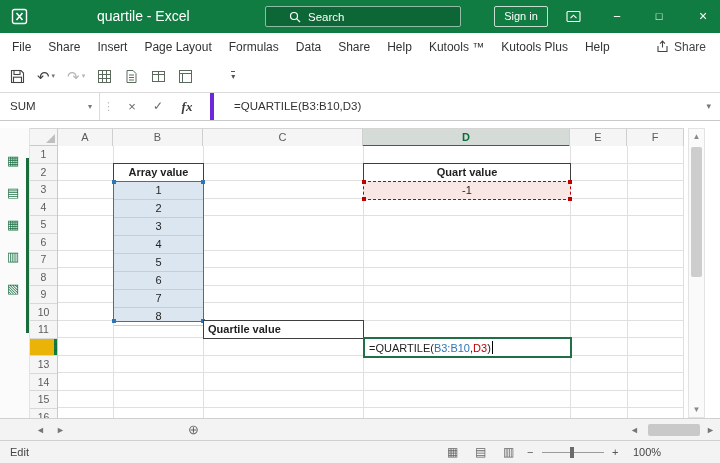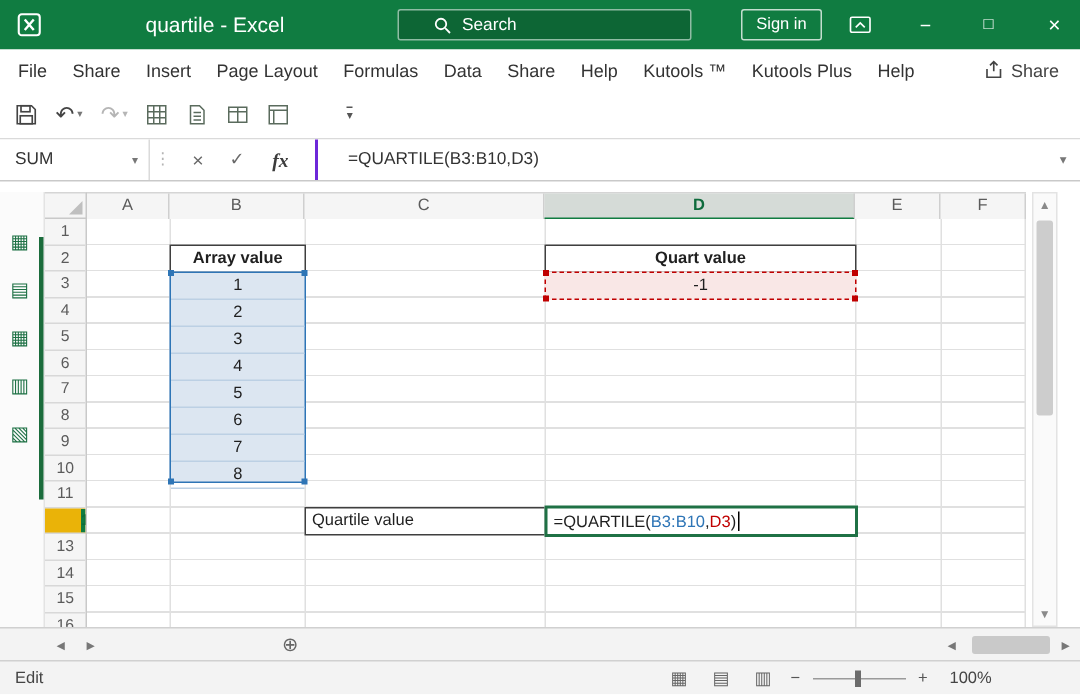--- a/index.html
+++ b/index.html
@@ -35,21 +35,21 @@
   
   .formula-bar{position:absolute;left:0;top:93px;width:100%;height:28px;border-bottom:1px solid #C9C9C9;background:#fff;text-decoration:underline;}
   .name-box{position:absolute;left:0;top:0;width:100px;height:27px;border-right:1px solid #DADADA;}
   .name-box .val{position:absolute;left:10px;line-height:27px;font-size:11.5px;color:#333;}
   .name-box .dd{position:absolute;right:7px;line-height:27px;font-size:8px;color:#777;}
   .fb-dots{position:absolute;left:103px;line-height:27px;color:#B5B5B5;font-size:11px;}
   .fb-btn{position:absolute;top:0;width:24px;text-align:center;line-height:27px;color:#696969;}
   .fb-x{left:120px;font-size:13px;}
   .fb-check{left:146px;font-size:12px;}
   .fb-fx{left:173px;width:28px;color:#3C3C3C;font-family:"Liberation Serif",serif;font-style:italic;font-weight:bold;font-size:13px;}
-  .fb-input{position:absolute;left:210px;right:28px;top:0;height:27px;border-left:2px solid #6d28d9;padding-left:20px;line-height:27px;font-size:11.5px;color:#333;white-space:nowrap;overflow:hidden;}
+  .fb-input{position:absolute;left:210px;right:28px;top:0;height:27px;border-left:4px solid #6d28d9;padding-left:20px;line-height:27px;font-size:11.5px;color:#333;white-space:nowrap;overflow:hidden;}
   .fb-expand{position:absolute;right:9px;top:0;line-height:27px;font-size:9px;color:#777;}
 
   
   .pane-strip{position:absolute;left:0;top:128px;width:30px;height:290px;background:#FBFBFB;border-right:1px solid #E3E3E3;}
   .pane-ico{position:absolute;left:7px;font-size:13px;color:#1E7145;line-height:1;}
   .pi1{top:26px}.pi2{top:58px}.pi3{top:90px}.pi4{top:122px}.pi5{top:154px}
   .pane-accent{position:absolute;right:0;top:30px;width:3px;height:175px;background:#1B6C3C;}
 
   
   .select-all{position:absolute;left:30px;top:128px;width:28px;height:18px;background:#F5F5F5;border-top:1px solid #D5D5D5;border-right:1px solid #C9C9C9;border-bottom:1px solid #C9C9C9;}
@@ -66,21 +66,21 @@
   .vl-1{left:55px}.vl-2{left:145px}.vl-3{left:305px}.vl-4{left:512px}.vl-5{left:569px}.vl-6{left:625px}
 
   
   .cell{position:absolute;font-size:11px;color:#1F1F1F;background:#fff;}
   .cell-b2{left:113px;top:163px;width:91px;height:19px;border:1px solid #3F3F3F;font-weight:bold;text-align:center;line-height:17px;}
   .range-b3{position:absolute;left:113px;top:181px;width:91px;height:141px;border:1px solid #2E75B6;background:#DCE6F1;display:flex;flex-direction:column;}
   .acell{flex:1;text-align:center;font-size:11px;color:#1F1F1F;line-height:17px;border-bottom:1px solid #BCD0E4;}
   .acell:last-child{border-bottom:none;}
   .cell-d2{left:363px;top:163px;width:208px;height:19px;border:1px solid #3F3F3F;font-weight:bold;text-align:center;line-height:17px;}
   .cell-d3{left:363px;top:181px;width:208px;height:19px;border:1px dashed #C00000;background:#F9E7E6;text-align:center;line-height:17px;}
-  .cell-c12{left:203px;top:338px;width:161px;height:19px;border:1px solid #3F3F3F;font-weight:normal;padding-left:4px;line-height:17px;}
+  .cell-c12{left:203px;top:320px;width:161px;height:19px;border:1px solid #3F3F3F;font-weight:bold;padding-left:4px;line-height:17px;}
   .cell-d12{left:363px;top:337px;width:209px;height:21px;border:2px solid #1F7145;display:flex;align-items:center;padding-left:4px;background:#fff;}
   .f-blue{color:#2E75B6;}
   .f-red{color:#C00000;}
   .caret{width:1px;height:13px;background:#000;margin-left:1px;}
   .handle{position:absolute;width:4px;height:4px;}
   .h-red{background:#C00000;}
   .h-blue{background:#2E75B6;}
   .h-tl{left:-2px;top:-2px}.h-tr{right:-2px;top:-2px}.h-bl{left:-2px;bottom:-2px}.h-br{right:-2px;bottom:-2px}
 
   

